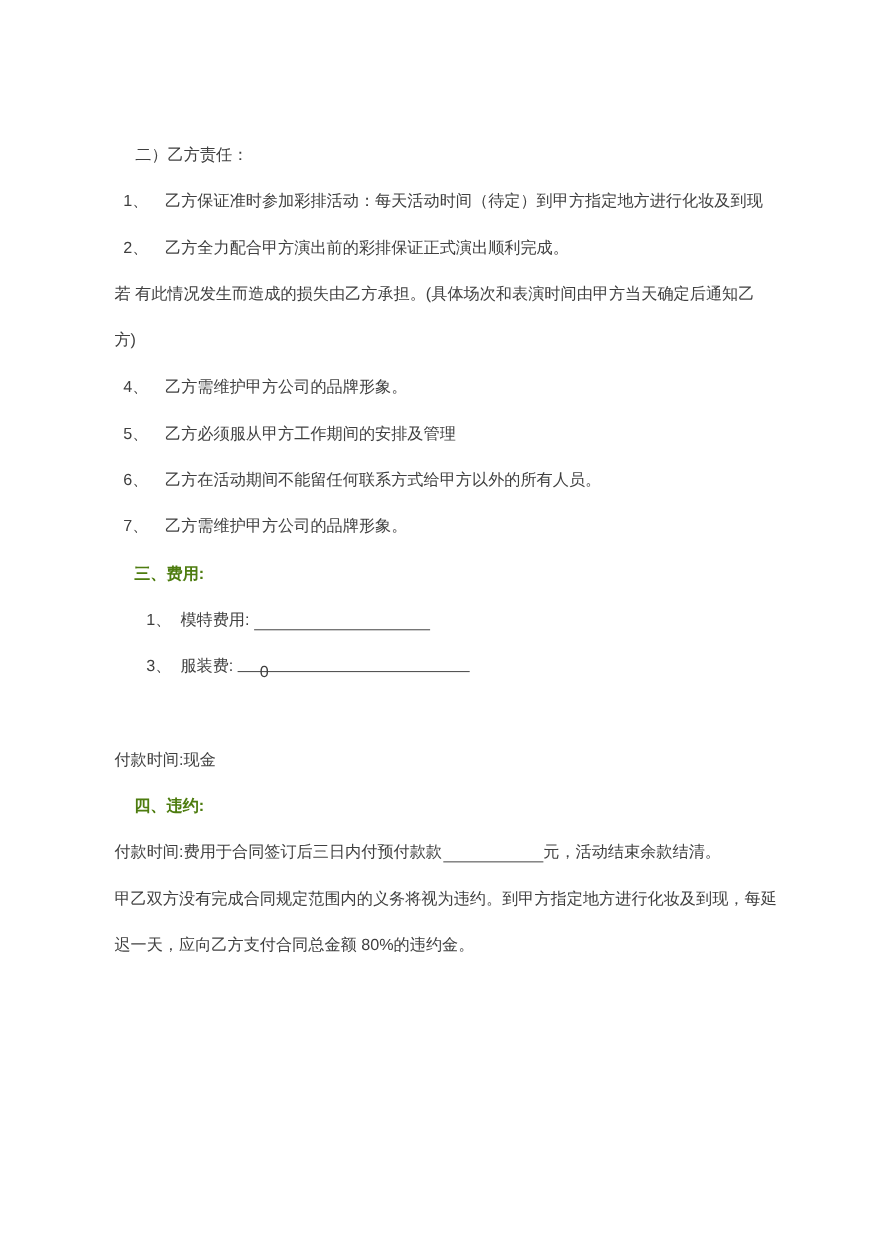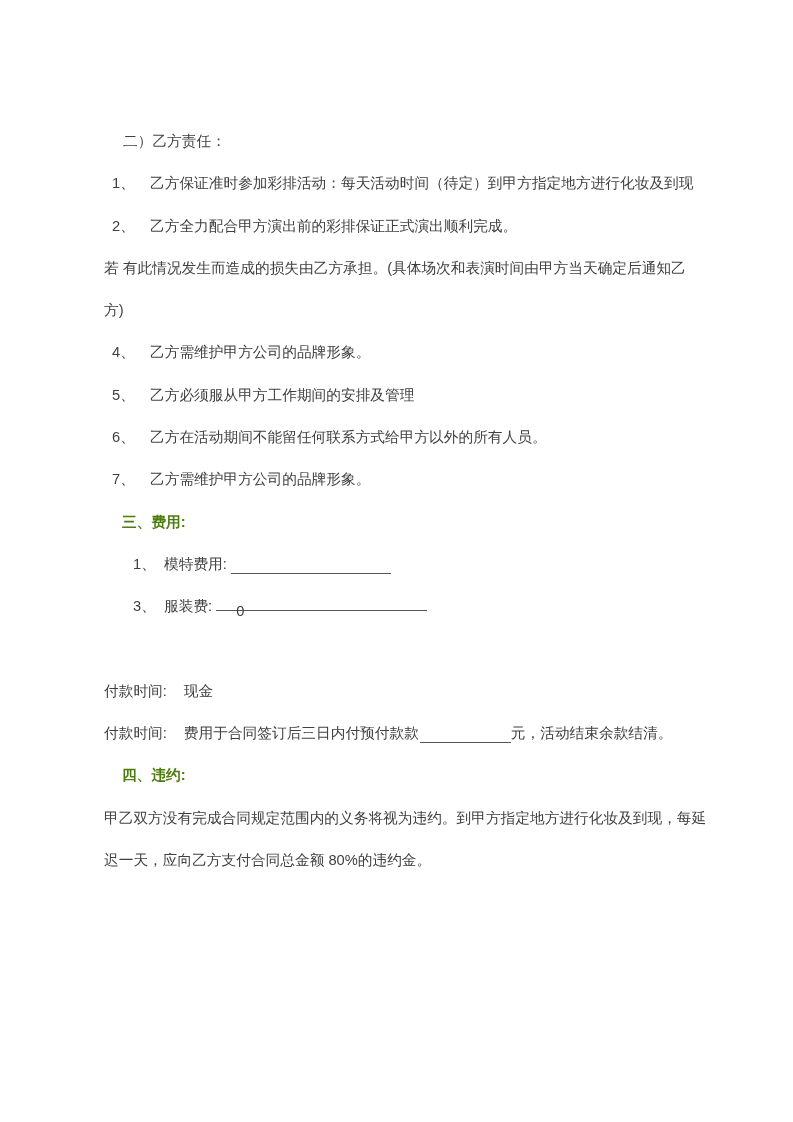--- a/index.html
+++ b/index.html
@@ -25,21 +25,21 @@
     height:20px;
     vertical-align:-5px;
     margin-left:4px;
     box-sizing:content-box;
   }
   .u-model { width:160px; }
   .u-transport { width:194px; padding-left:17px; }
   .u-costume { width:191px; padding-left:20px; }
   .u-total { width:210px; }
   .u-pay { width:91px; margin-left:1px; }
-  .gap { margin-left:17px; }
+  .gap { margin-left:0; }
 </style>
 </head>
 <body>
 
 <div class="page">
 
   <div class="ln indent1">二）乙方责任：</div>
 
   <div class="ln">
     <span class="num1">1、</span><span>乙方保证准时参加彩排活动：每天活动时间（待定）到甲方指定地方进行化妆及到现</span>
@@ -79,22 +79,22 @@
     <span class="num2">3、</span><span>服装费:</span><span class="uline u-costume">0</span>
   </div>
 
 
   <div class="ln"></div>
 
   <div class="ln">
     <span>付款时间:</span><span class="gap">现金</span>
   </div>
 
+  <div class="ln bold">四、违约:</div>
+
   <div class="ln">
     <span>付款时间:</span><span class="gap">费用于合同签订后三日内付预付款款</span><span class="uline u-pay"></span><span>元，活动结束余款结清。</span>
   </div>
-
-  <div class="ln bold">四、违约:</div>
 
   <div class="ln">甲乙双方没有完成合同规定范围内的义务将视为违约。到甲方指定地方进行化妆及到现，每延</div>
   <div class="ln">迟一天，应向乙方支付合同总金额 80%的违约金。</div>
 
 </div>
 
 </body></html>

